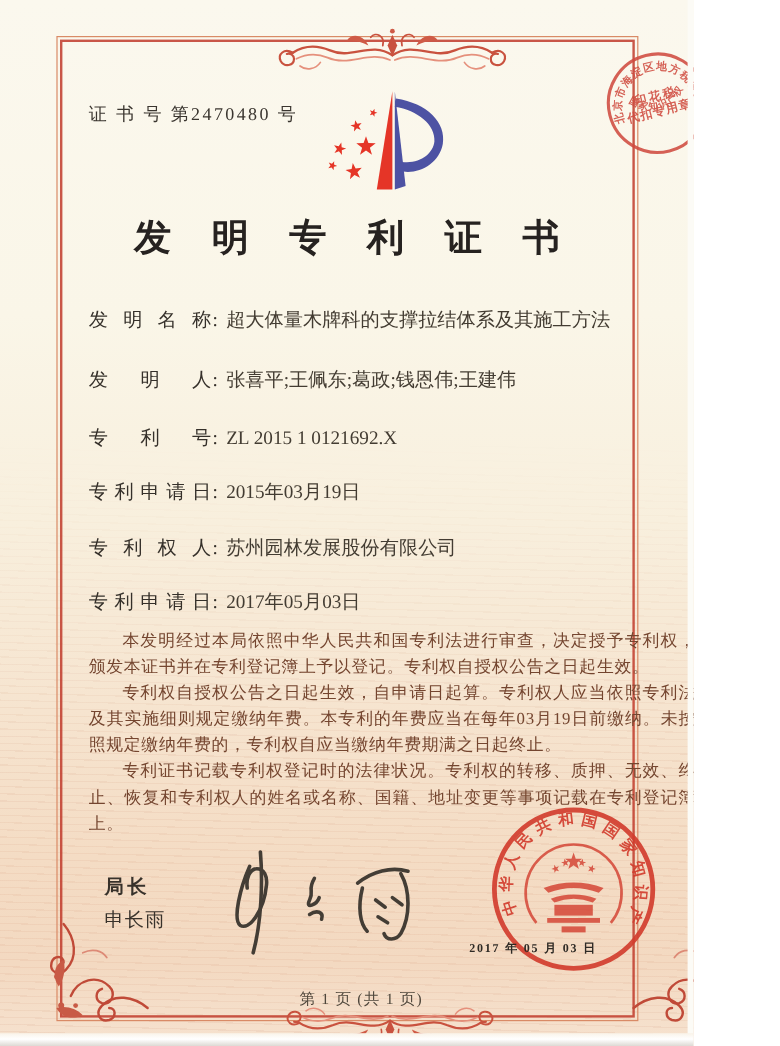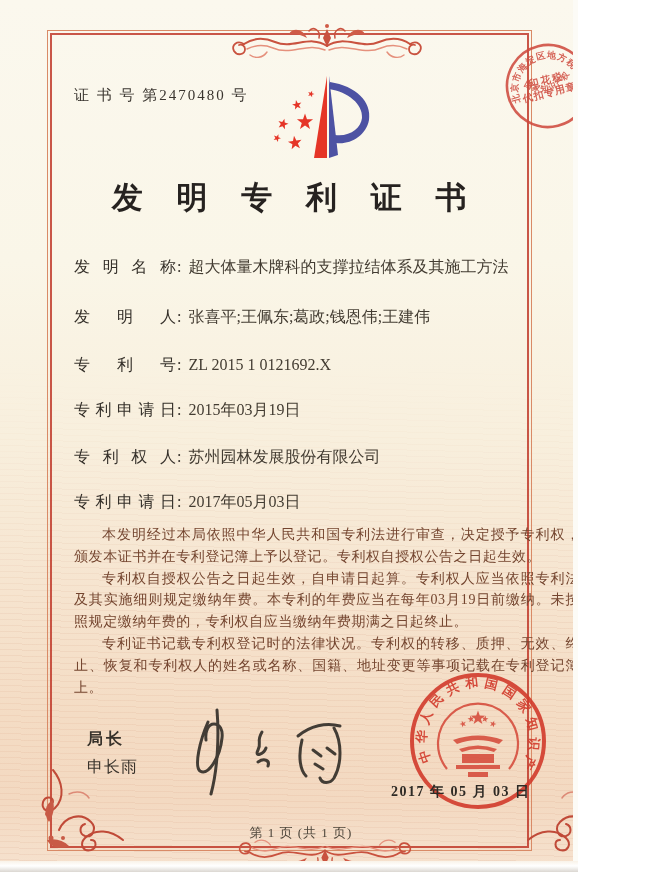--- a/index.html
+++ b/index.html
@@ -35,21 +35,21 @@
   .r1{top:257px}.r2{top:307px}.r3{top:355px}.r4{top:400px}.r5{top:447px}.r6{top:492px}
   .body-text{position:absolute;left:74px;top:524px;width:506px;}
   .body-text p{
     margin:0;text-indent:2em;text-align:justify;
     font-size:14px;line-height:21.8px;letter-spacing:0.6px;color:#74452f;
   }
   .signer-title{position:absolute;left:87px;top:729px;font-size:16px;font-weight:600;letter-spacing:3px;color:#38322b;text-align:right;}
   .signer-name{position:absolute;left:87px;top:757px;font-size:16px;font-weight:400;letter-spacing:1px;color:#38322b;}
   .signature{position:absolute;left:172px;top:700px;}
   .seal{position:absolute;left:404px;top:667px;opacity:.9;}
-  .seal-date{position:absolute;left:391px;top:783px;font-size:14px;font-weight:600;letter-spacing:1.5px;color:#2e2a25;z-index:6;}
+  .seal-date{position:absolute;left:391px;top:783px;font-size:10px;font-weight:600;letter-spacing:1.5px;color:#2e2a25;z-index:6;}
   .footer{position:absolute;left:0;top:824px;width:100%;text-align:center;font-size:13px;letter-spacing:1px;color:#4e463b;margin-left:12px;}
   .band{position:absolute;}
   .band-top{left:227px;top:18px;}
   .band-bottom{left:230px;top:836px;transform:scaleY(-1);}
   .corner{position:absolute;}
   .corner-bl{left:39px;top:764px;}
   .corner-br{left:522px;top:764px;transform:scaleX(-1);}
   .scan-right{position:absolute;right:0;top:0;width:5px;height:100%;background:#fcfbf6;}
   .scan-bottom{position:absolute;left:0;bottom:0;width:100%;height:11px;
     background:linear-gradient(180deg,#f9f3e9 0%,#ffffff 45%,#dbd7d1 100%);}

